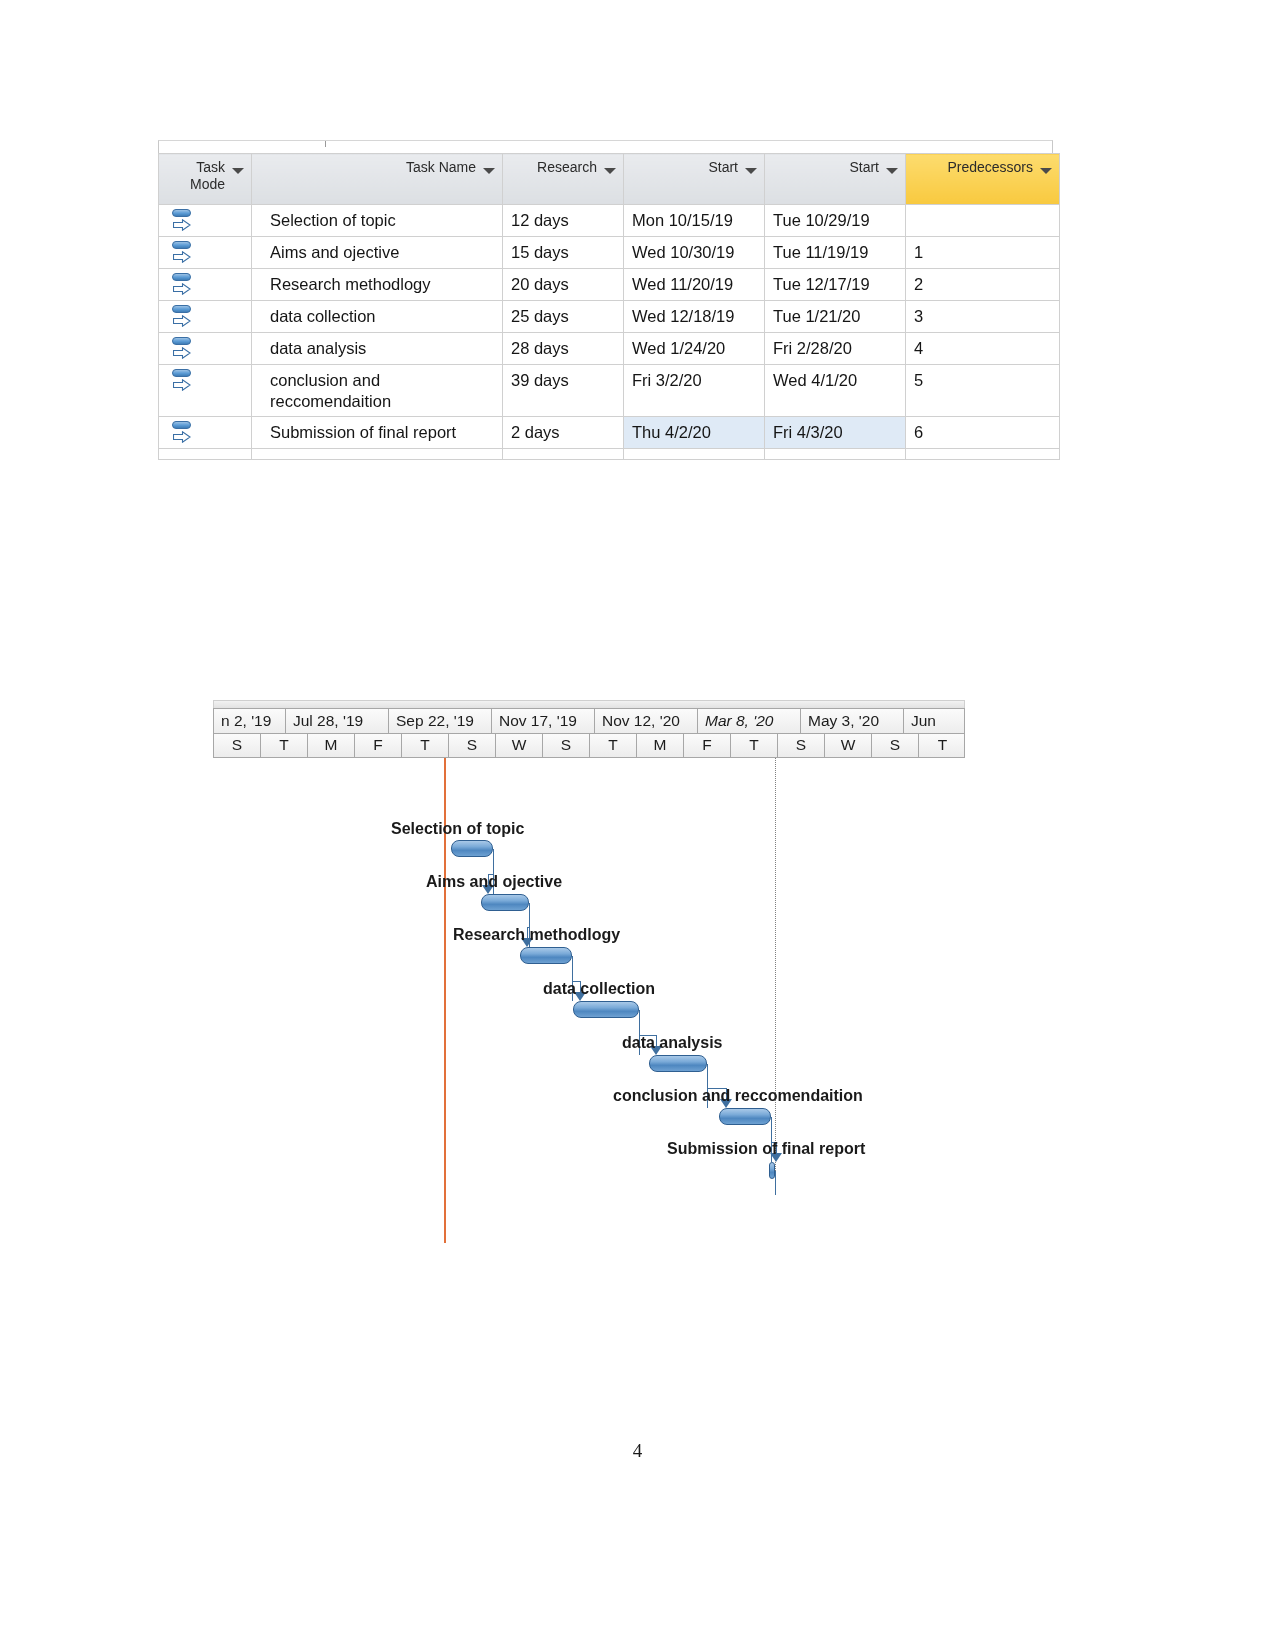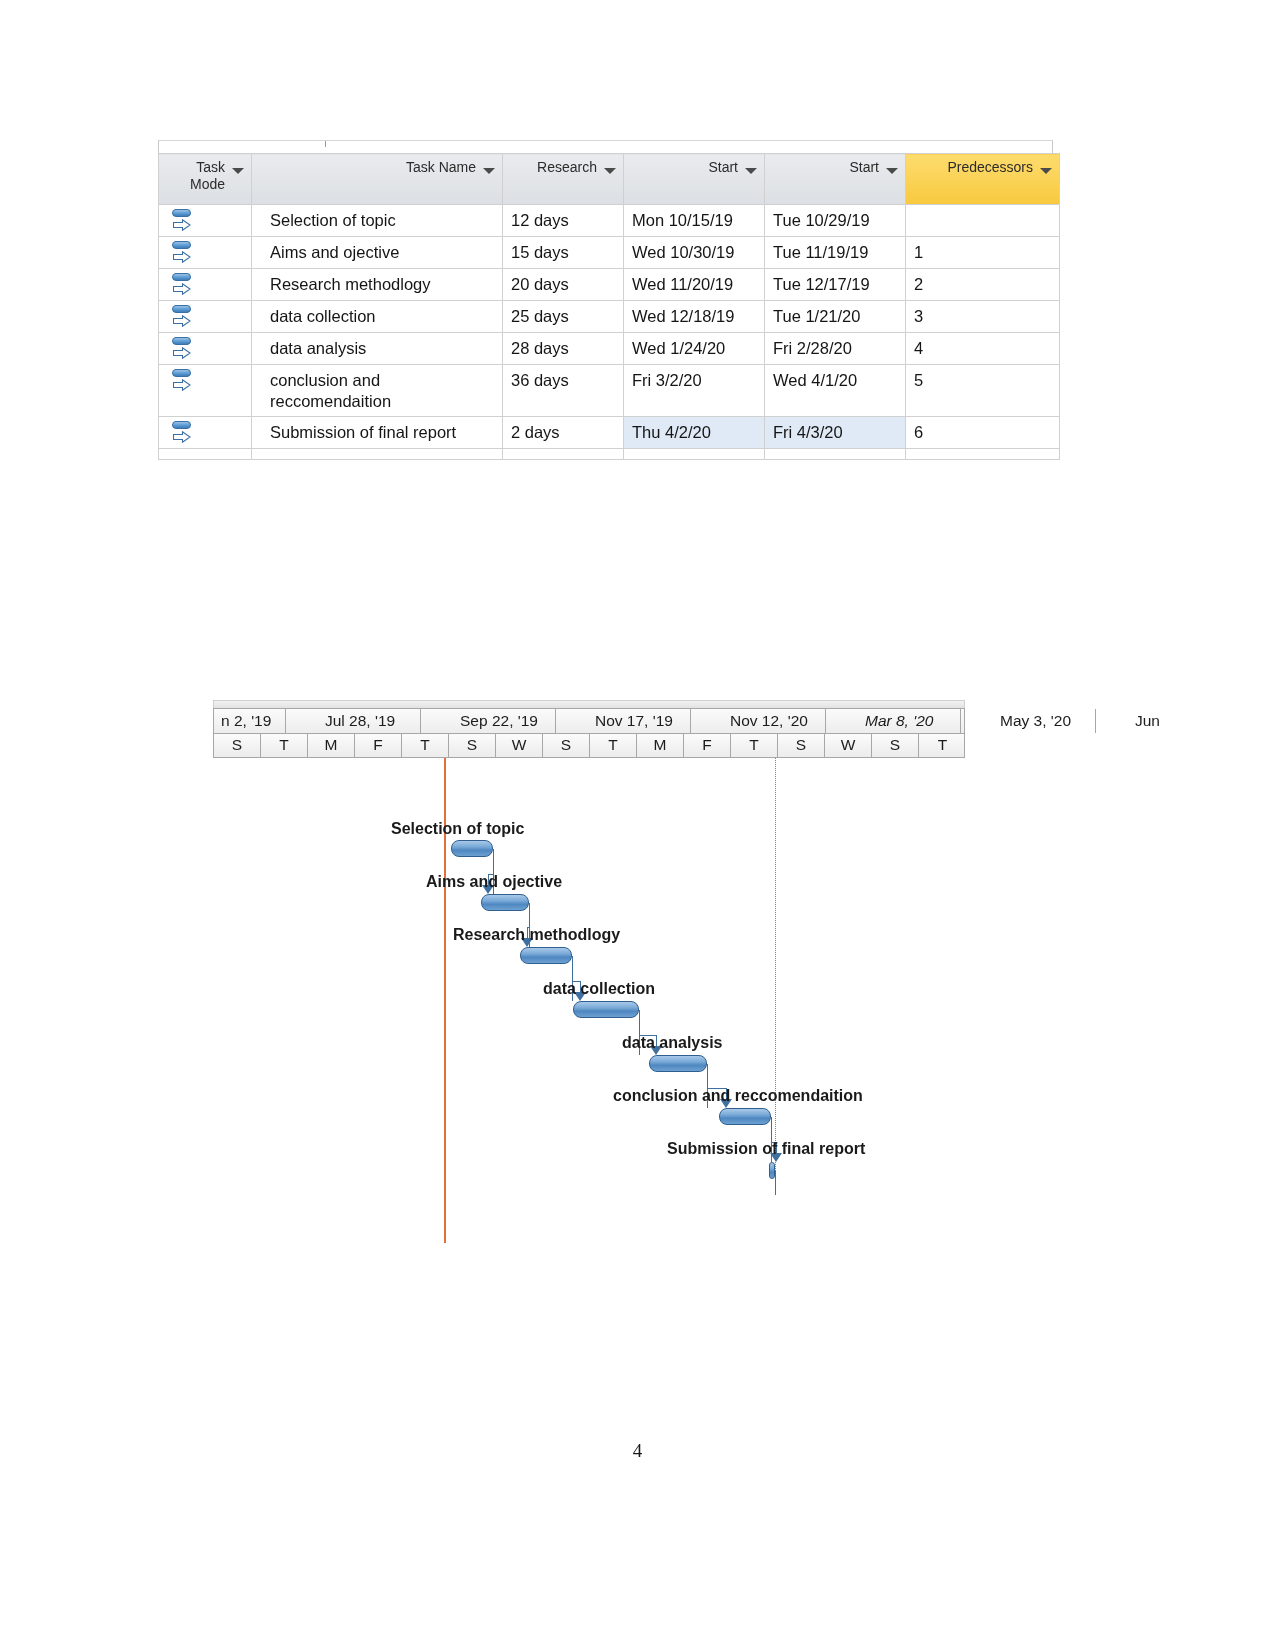--- a/index.html
+++ b/index.html
@@ -151,21 +151,20 @@
   }
   .tl-row {
     display: flex;
     width: 100%;
     box-sizing: border-box;
   }
   .tl-months {
     border: 1px solid #a7a7a7;
     border-bottom: none;
     background: linear-gradient(to bottom, #fbfbfb 0%, #ededed 100%);
-    gap: 32px;
   }
   .tl-months .tl-cell {
     font-size: 15.5px;
     color: #1c1c1c;
     padding: 3px 0 3px 7px;
     border-right: 1px solid #a7a7a7;
     box-sizing: border-box;
     white-space: nowrap;
     overflow: hidden;
     height: 24px;
@@ -416,21 +415,21 @@
               <div class="mi-bar"></div>
               <svg class="mi-arrow" viewBox="0 0 18 12">
                 <path d="M0.5 3.5 H9.5 V0.8 L17 6 L9.5 11.2 V8.5 H0.5 Z" fill="#ffffff" stroke="#3a6fa5" stroke-width="1.1"></path>
               </svg>
             </div>
           </td>
           <td class="c-name">
             <span class="cell-text indent">conclusion and reccomendaition</span>
           </td>
           <td class="c-duration">
-            <span class="cell-text">36 days</span>
+            <span class="cell-text">39 days</span>
           </td>
           <td class="c-start">
             <span class="cell-text">Fri 3/2/20</span>
           </td>
           <td class="c-finish">
             <span class="cell-text">Wed 4/1/20</span>
           </td>
           <td class="c-pred">
             <span class="cell-text">5</span>
           </td>

